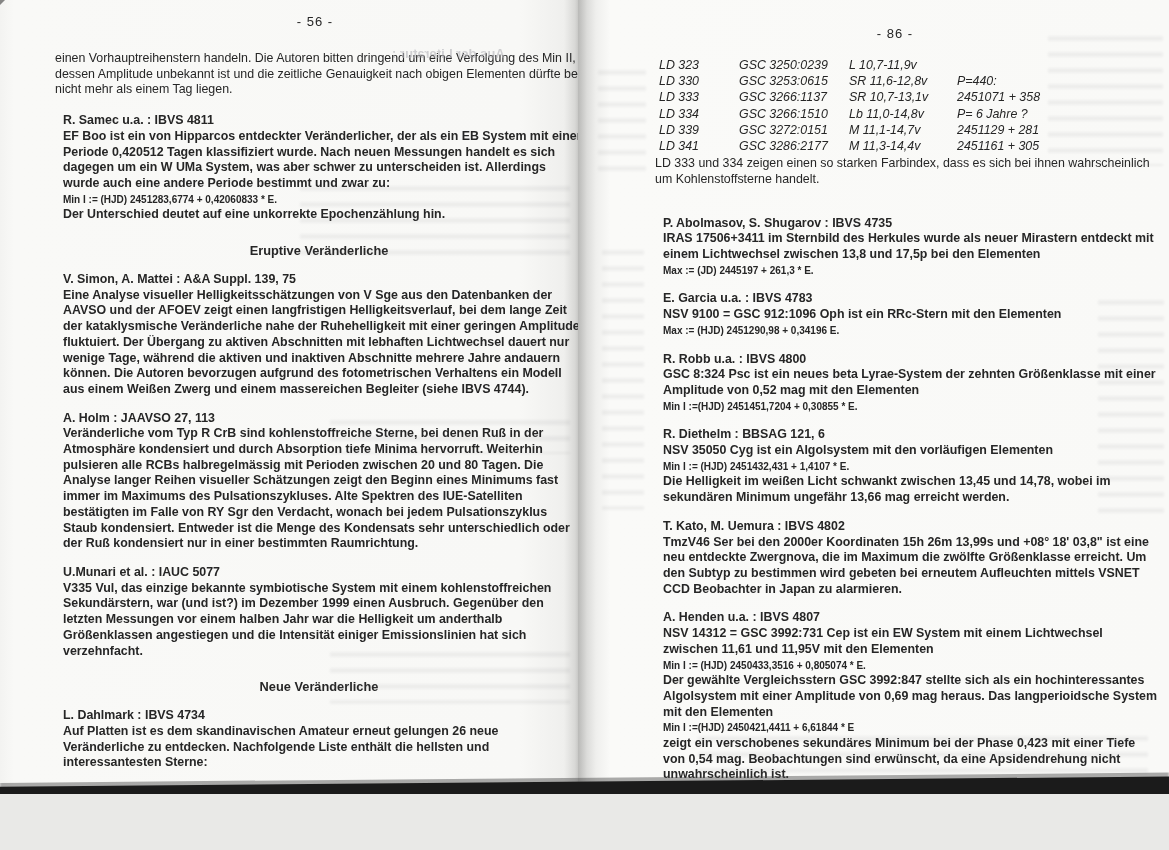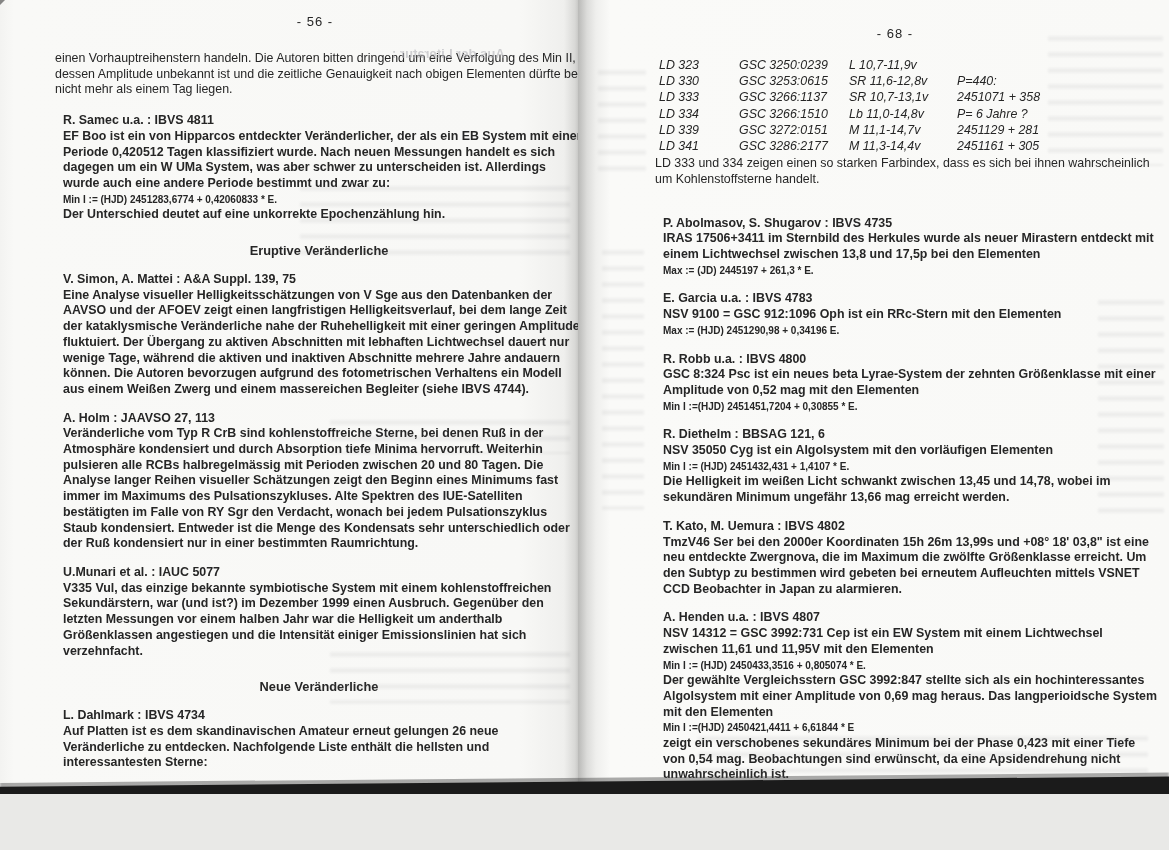--- a/index.html
+++ b/index.html
@@ -99,21 +99,21 @@
       </div>
     </div>
 
     <div class="bleed-text" style="left:392px;top:46px;">Aus der Literatur :</div>
     <div class="smudge" style="left:300px;top:186px;width:270px;height:80px;"></div>
     <div class="smudge" style="left:330px;top:420px;width:240px;height:34px;"></div>
     <div class="smudge" style="left:330px;top:652px;width:240px;height:52px;"></div>
   </div>
 
   <div class="page page-right">
-    <div class="pageno">-  68  -</div>
+    <div class="pageno">-  86  -</div>
 
     <div class="col">
 
       <div class="obs-table">
         <span class="cell">LD 323</span>
         <span class="cell">GSC 3250:0239</span>
         <span class="cell">L 10,7-11,9v</span>
         <span class="cell"></span>
         <span class="cell">LD 330</span>
         <span class="cell">GSC 3253:0615</span>

